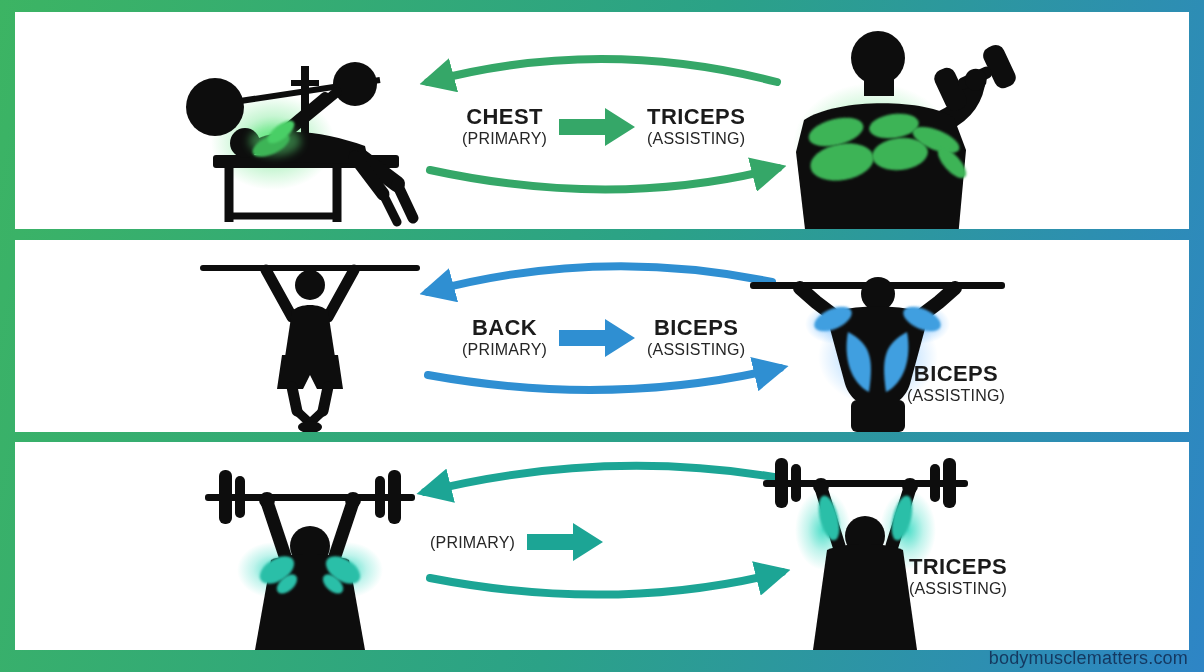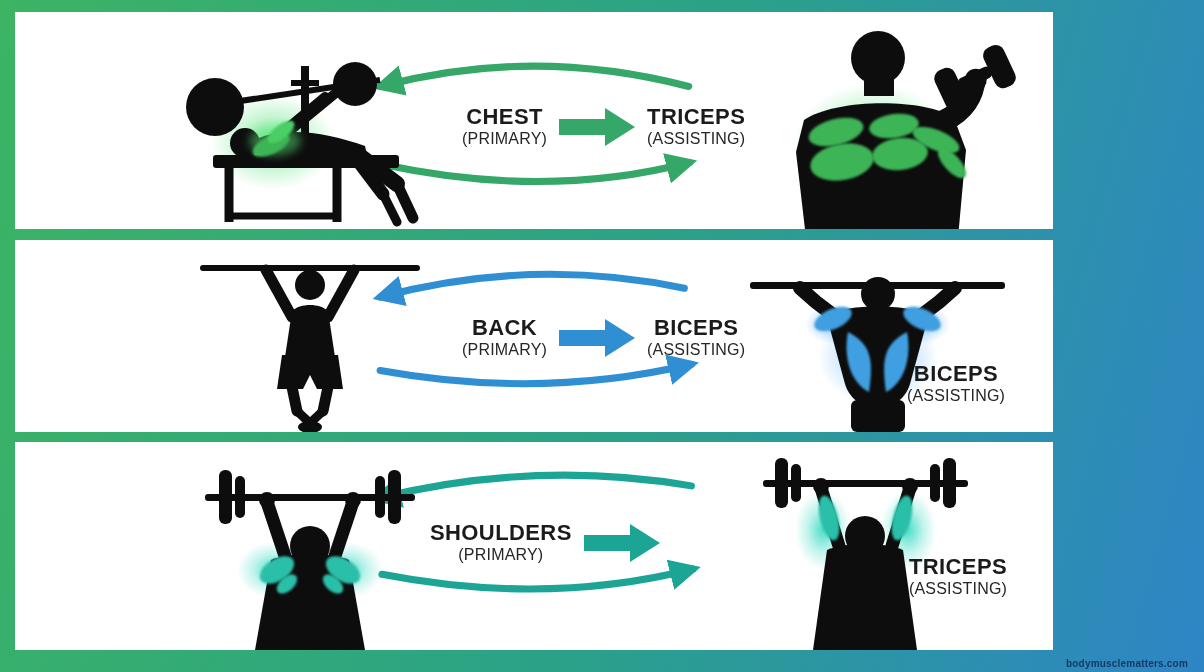--- a/index.html
+++ b/index.html
@@ -2,43 +2,43 @@
 <html><head>
 <meta charset="utf-8">
 <style>
   html,body{margin:0;padding:0;}
   body{
     width:1204px;height:672px;position:relative;overflow:hidden;
     font-family:"Liberation Sans", sans-serif;
     background:linear-gradient(105deg,#3cb463 0%,#2ba287 52%,#2e85c6 100%);
   }
   .panel{
-    position:absolute;left:15px;width:1038px;background:#ffffff;
+    position:absolute;left:15px;width:1174px;background:#ffffff;
     overflow:hidden;
   }
   #panel-1{top:12px;height:217px;}
   #panel-2{top:240px;height:192px;}
   #panel-3{top:442px;height:208px;}
   .arrow-layer{position:absolute;left:0;top:0;width:100%;height:100%;pointer-events:none;}
   .figure{position:absolute;}
   .center-group{position:absolute;display:flex;align-items:center;}
   .label-block{display:flex;flex-direction:column;align-items:center;}
   .muscle-label{
     font-weight:bold;font-size:22px;letter-spacing:.4px;line-height:1.05;
     color:#1b1b1b;text-align:center;white-space:nowrap;
   }
   .muscle-sub{
     font-size:16px;font-weight:400;letter-spacing:.2px;color:#262626;
     text-align:right;margin-top:2px;white-space:nowrap;
   }
   .side-label{position:absolute;display:flex;flex-direction:column;align-items:center;width:160px;}
   .flow-arrow{margin:0 12px;}
   .watermark{
-    position:absolute;right:16px;bottom:3px;font-size:10px;
-    color:rgba(18,48,86,.9);letter-spacing:.2px;font-weight:bold;
+    position:absolute;right:16px;bottom:3px;font-size:18px;
+    color:rgba(18,48,86,.9);letter-spacing:.2px;
   }
 </style>
 </head>
 <body>
 
 <svg style="position:absolute;width:0;height:0" aria-hidden="true">
   <defs>
     <marker id="mk0" viewBox="0 0 10 10" refX="7.5" refY="5" markerWidth="4.4" markerHeight="4.4" orient="auto">
       <path d="M0,0 L10,5 L0,10 Z" fill="#35a768"></path>
     </marker>
@@ -217,21 +217,20 @@
     <circle cx="105" cy="88" r="20" fill="#0d0d0d"></circle>
     <path d="M66,102 C84,94 126,94 144,102 L160,192 L50,192 Z" fill="#0d0d0d"></path>
     <ellipse cx="72" cy="112" rx="19" ry="11" fill="#2bbfa8" filter="url(#soft1)" transform="rotate(-32 72 112)"></ellipse>
     <ellipse cx="138" cy="112" rx="19" ry="11" fill="#2bbfa8" filter="url(#soft1)" transform="rotate(32 138 112)"></ellipse>
     <ellipse cx="82" cy="126" rx="12" ry="7" fill="#2bbfa8" filter="url(#soft1)" transform="rotate(-42 82 126)"></ellipse>
     <ellipse cx="128" cy="126" rx="12" ry="7" fill="#2bbfa8" filter="url(#soft1)" transform="rotate(42 128 126)"></ellipse>
   </svg>
 
   <div class="center-group" style="left:415px;top:79px">
     <div class="label-block">
-      <div class="muscle-label">SHOULDERS</div>
       <div class="muscle-sub">(PRIMARY)</div>
     </div>
     <svg class="flow-arrow" width="76" height="42" viewBox="0 0 76 42">
       <polygon points="0,13 46,13 46,2 76,21 46,40 46,29 0,29" fill="#1ca595"></polygon>
     </svg>
   </div>
 
   <svg class="figure" style="left:748px;top:10px" width="205" height="198" viewBox="0 0 205 198">
     <ellipse cx="60" cy="78" rx="28" ry="40" fill="url(#rgTeal)"></ellipse>
     <ellipse cx="145" cy="78" rx="28" ry="40" fill="url(#rgTeal)"></ellipse>

